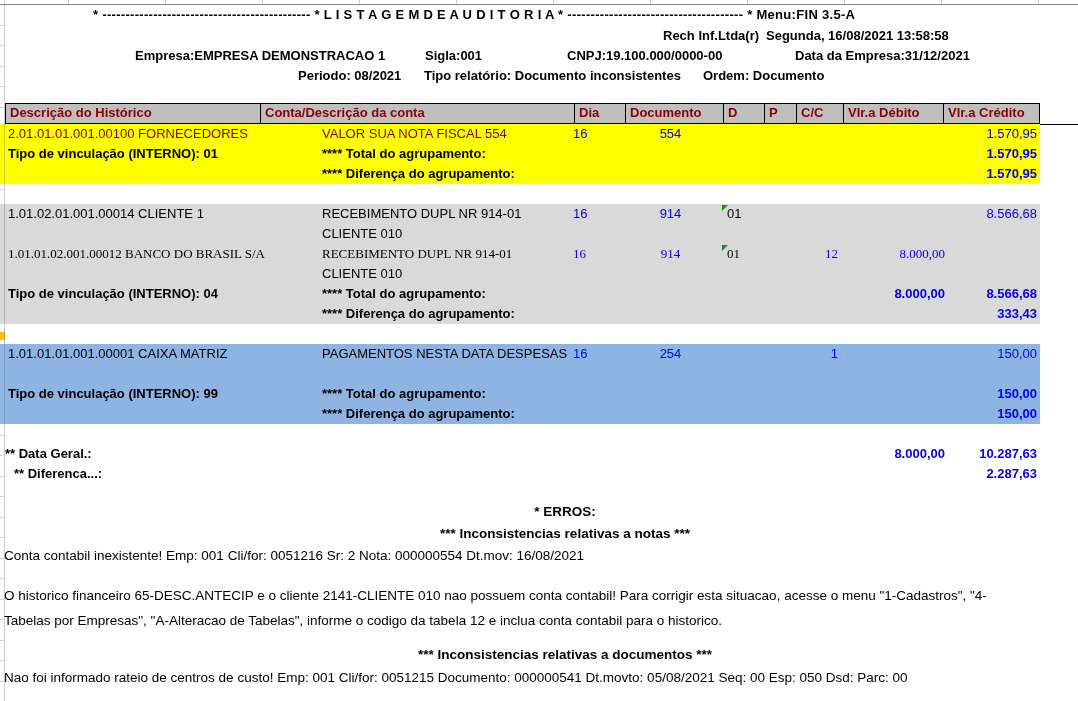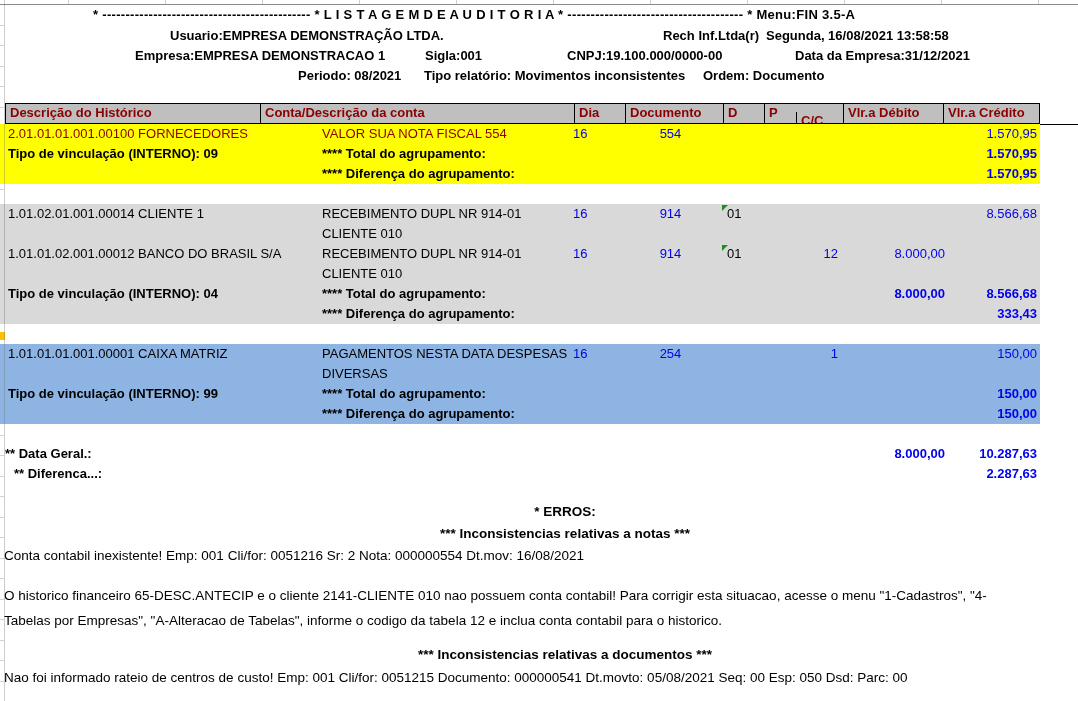--- a/index.html
+++ b/index.html
@@ -23,21 +23,21 @@
   .hinfo{font-weight:bold;}
   .title-line{letter-spacing:.3px;}
 
   
   .thead{position:absolute;left:5px;top:103px;width:1035px;height:21px;background:var(--header_gray);
          display:flex;box-sizing:border-box;border:1px solid #000;color:var(--accent_error_red);
          font-weight:bold;z-index:2;}
   .th{box-sizing:border-box;padding-left:4px;line-height:18px;overflow:hidden;}
   .th + .th{border-left:1px solid #000;}
   .w1{width:314px;} .w2{width:254px;} .w3{width:51px;} .w4{width:98px;} .w5{width:41px;}
-  .w6{width:32px;} .w7{width:47px;margin-top:8px;} .w8{width:100px;} .w9{flex:1;}
+  .w6{width:32px;} .w7{width:47px;} .w8{width:100px;} .w9{flex:1;}
   .thead-ext{position:absolute;left:1040px;top:124px;width:38px;height:1px;background:#000;z-index:2;}
 
   
   .block{position:absolute;left:0;width:1040px;z-index:1;}
   .bg-yellow{background:var(--group_yellow);}
   .bg-gray{background:var(--group_gray);}
   .bg-blue{background:var(--group_blue);}
 
   
   .row{position:absolute;left:0;width:1045px;height:20px;line-height:20px;z-index:2;}
@@ -108,29 +108,28 @@
       <div class="tick" style="top: 578px;"></div>
       <div class="tick" style="top: 599px;"></div>
       <div class="tick" style="top: 619px;"></div>
       <div class="tick" style="top: 640px;"></div>
       <div class="tick" style="top: 660px;"></div>
       <div class="tick" style="top: 681px;"></div>
     </div>
   <div class="gutter-line"></div>
 
   <div class="abs hinfo title-line" style="left:93px;top:7px;">* --------------------------------------------- * L I S T A G E M   D E   A U D I T O R I A * -------------------------------------- * Menu:FIN 3.5-A</div>
-  <div class="abs hinfo" style="left:170px;top:28px;">Usuario:EMPRESA DEMONSTRAÇÃO LTDA.</div>
   <div class="abs hinfo" style="left:663px;top:28px;">Rech Inf.Ltda(r)</div>
   <div class="abs hinfo" style="left:766px;top:28px;">Segunda, 16/08/2021 13:58:58</div>
   <div class="abs hinfo" style="left:135px;top:48px;">Empresa:EMPRESA DEMONSTRACAO 1</div>
   <div class="abs hinfo" style="left:425px;top:48px;">Sigla:001</div>
   <div class="abs hinfo" style="left:567px;top:48px;">CNPJ:19.100.000/0000-00</div>
   <div class="abs hinfo" style="left:795px;top:48px;">Data da Empresa:31/12/2021</div>
   <div class="abs hinfo" style="left:298px;top:68px;">Periodo: 08/2021</div>
-  <div class="abs hinfo" style="left:424px;top:68px;">Tipo relatório: Movimentos inconsistentes</div>
+  <div class="abs hinfo" style="left:424px;top:68px;">Tipo relatório: Documento inconsistentes</div>
   <div class="abs hinfo" style="left:703px;top:68px;">Ordem: Documento</div>
 
   <div class="thead">
     <div class="th w2">Descrição do Histórico</div>
     <div class="th w1">Conta/Descrição da conta</div>
     <div class="th w3">Dia</div>
     <div class="th w4">Documento</div>
     <div class="th w5">D</div>
     <div class="th w6">P</div>
     <div class="th w7">C/C</div>
@@ -145,42 +144,42 @@
   <div class="orange-marker"></div>
 
   <div class="row" style="top:124px;">
     <span class="cell c-conta err">2.01.01.01.001.00100 FORNECEDORES</span>
     <span class="cell c-hist err">VALOR SUA NOTA FISCAL 554</span>
     <span class="cell c-dia num">16</span>
     <span class="cell c-doc num">554</span>
     <span class="cell c-cred num">1.570,95</span>
   </div>
   <div class="row" style="top:144px;">
-    <span class="cell c-conta b">Tipo de vinculação (INTERNO): 09</span>
+    <span class="cell c-conta b">Tipo de vinculação (INTERNO): 01</span>
     <span class="cell c-hist b">**** Total do agrupamento:</span>
     <span class="cell c-cred num b">1.570,95</span>
   </div>
   <div class="row" style="top:164px;">
     <span class="cell c-hist b">**** Diferença do agrupamento:</span>
     <span class="cell c-cred num b">1.570,95</span>
   </div>
 
   <div class="row" style="top:204px;">
     <span class="cell c-conta">1.01.02.01.001.00014 CLIENTE 1</span>
     <span class="cell c-hist">RECEBIMENTO DUPL NR 914-01</span>
     <span class="cell c-dia num">16</span>
     <span class="cell c-doc num">914</span>
     <span class="tri"></span>
     <span class="cell c-d">01</span>
     <span class="cell c-cred num">8.566,68</span>
   </div>
   <div class="row" style="top:224px;">
     <span class="cell c-hist">CLIENTE 010</span>
   </div>
-  <div class="row" style="top:244px;">
+  <div class="row" style="top:244px;font-family:Liberation Serif, serif;">
     <span class="cell c-conta">1.01.01.02.001.00012 BANCO DO BRASIL S/A</span>
     <span class="cell c-hist">RECEBIMENTO DUPL NR 914-01</span>
     <span class="cell c-dia num">16</span>
     <span class="cell c-doc num">914</span>
     <span class="tri"></span>
     <span class="cell c-d">01</span>
     <span class="cell c-cc num">12</span>
     <span class="cell c-deb num">8.000,00</span>
   </div>
   <div class="row" style="top:264px;">
@@ -197,23 +196,20 @@
     <span class="cell c-cred num b">333,43</span>
   </div>
 
   <div class="row" style="top:344px;">
     <span class="cell c-conta">1.01.01.01.001.00001 CAIXA MATRIZ</span>
     <span class="cell c-hist">PAGAMENTOS NESTA DATA DESPESAS</span>
     <span class="cell c-dia num">16</span>
     <span class="cell c-doc num">254</span>
     <span class="cell c-cc num">1</span>
     <span class="cell c-cred num">150,00</span>
-  </div>
-  <div class="row" style="top:364px;">
-    <span class="cell c-hist">DIVERSAS</span>
   </div>
   <div class="row" style="top:384px;">
     <span class="cell c-conta b">Tipo de vinculação (INTERNO): 99</span>
     <span class="cell c-hist b">**** Total do agrupamento:</span>
     <span class="cell c-cred num b">150,00</span>
   </div>
   <div class="row" style="top:404px;">
     <span class="cell c-hist b">**** Diferença do agrupamento:</span>
     <span class="cell c-cred num b">150,00</span>
   </div>

